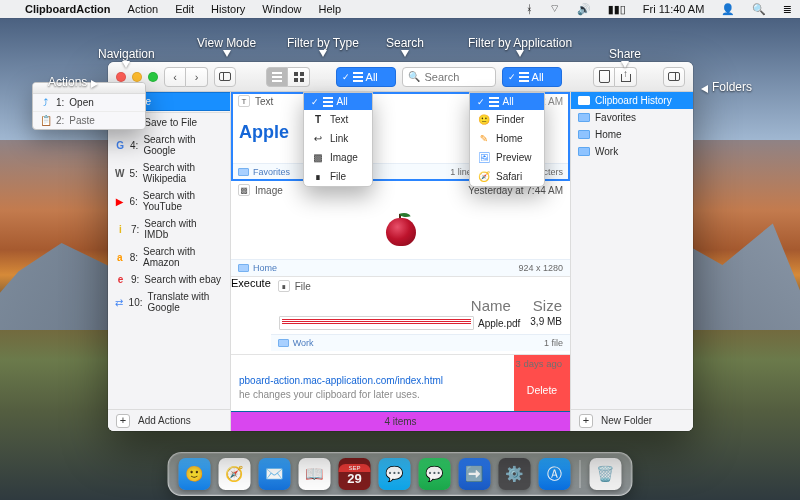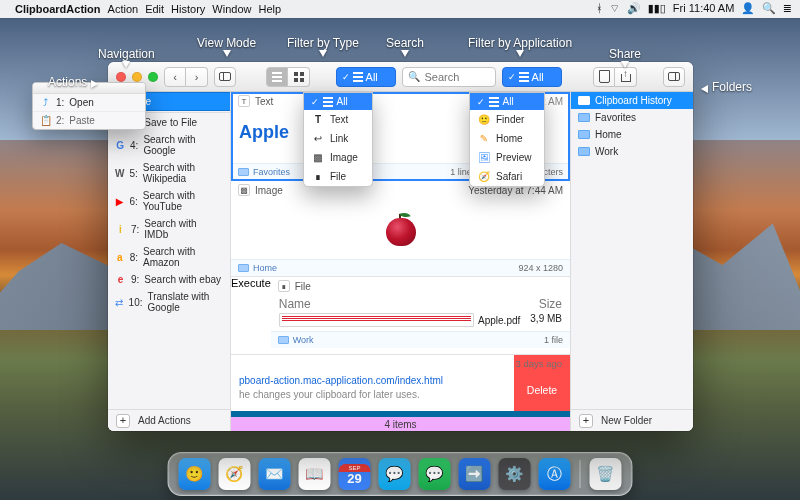--- a/index.html
+++ b/index.html
@@ -20,21 +20,21 @@
   .mountain-right { right:-2%; background: linear-gradient(220deg,#8b99aa,#646e7c); clip-path: polygon(0 100%, 10% 40%, 24% 15%, 40% 52%, 58% 25%, 74% 50%, 88% 18%, 100% 100%); }
 
   
   .menubar {
     position: absolute; top:0; left:0; right:0; height:18px;
     background: rgba(248,248,248,0.95);
     display:flex; align-items:center; justify-content:space-between;
     padding:0 8px; font-size:11px; color:#111; z-index:40;
     box-shadow: 0 0 0 1px rgba(0,0,0,.05);
   }
-  .menubar .left, .menubar .right { display:flex; align-items:flex-start; gap:7px; }
+  .menubar .left, .menubar .right { display:flex; align-items:center; gap:17px; }
   .menubar .apple { font-size:12px; }
   .menubar .bold { font-weight:600; }
   .menubar .right span { display:inline-flex; align-items:center; }
 
   
   .annotation {
     position:absolute; color:#fff; font-size:12px; font-weight:500;
     text-shadow:0 1px 2px rgba(0,0,0,.7); z-index:45; pointer-events:none;
   }
   .annotation::after {
@@ -130,38 +130,38 @@
   .card-foot .folder { display:flex; align-items:center; gap:4px; color:#4a7bbf;}
   .mini-folder{ width:11px; height:8px; background:#a8d0ff; border:1px solid #76b1f0; border-radius:1px;}
 
   .card.image .img-area { height:60px; display:flex; align-items:center; justify-content:center; }
   .apple-vec { position:relative; width:30px; height:34px; }
   .apple-vec .body { width:30px; height:28px; background:radial-gradient(circle at 38% 32%, #e9516b 0%, #bd132c 46%, #7d0a1b 100%); border-radius:46% 46% 44% 44% / 52% 52% 48% 48%; position:absolute; bottom:0; }
   .apple-vec .leaf { width:10px; height:6px; background:#2a7a2f; border-radius:0 100% 0 100%; position:absolute; top:0; left:14px; transform:rotate(-18deg);}
   .apple-vec .stem { width:2px; height:6px; background:#4a2b16; position:absolute; top:2px; left:13px; }
   .file-row-inner { display:flex; min-height:55px; }
   .file-content { flex:1; display:flex; flex-direction:column; }
-  .file-table-head { display:flex; font-size:12px; color:#777; padding:2px 8px 0; gap:10px;}
+  .file-table-head { display:flex; font-size:15px; color:#777; padding:2px 8px 0; gap:22px;text-align:right;}
   .file-table-head span:first-child { flex:1; }
   .file-table-row  { display:flex; font-size:10px; color:#222; padding:2px 8px 4px; gap:10px;}
   .file-table-row span:first-child { flex:1; display:flex; align-items:center; gap:4px;}
   .pdf-ico { width:12px; height:14px; border:1px solid #d4d4d4; border-radius:1px; background:#fff; position:relative;}
   .pdf-ico::after{content:""; position:absolute; left:2px; right:2px; top:2px; height:1px; background:#d23; box-shadow:0 2px 0 #d23, 0 4px 0 #d23;}
 
   .link-row { display:flex; }
   .link-content { flex:1; padding:6px 8px 8px; font-size:10px; color:#333; overflow:hidden;}
   .link-content .url { color:#1566d7; font-size:10px; white-space:nowrap; overflow:hidden; text-overflow:clip;}
   .link-content .desc { color:#222; margin-top:3px; }
   .link-content .sub  { color:#8a8a8a; margin-top:3px; }
   .link-row .swipe-right {
     width:56px; background:#ff4d4b; color:#fff; display:flex; align-items:center; justify-content:center; font-size:10.5px;
   }
   .card .topright-date { position:absolute; right:8px; top:3px; font-size:9.5px; color:#707070; }
 
-  .center-statusbar { height:20px; border-top:6px solid #0369a1; background:#f0abfc; display:flex; align-items:center; justify-content:center; font-size:10px; color:#3b3b3b; }
+  .center-statusbar { height:20px; border-top:1px solid #0369a1; background:#d946ef; display:flex; align-items:center; justify-content:center; font-size:10px; color:#3b3b3b; }
 
   
   .subwin {
     position:absolute; background:#f7f7fa; border:1px solid #c4c4c4; border-radius:4px;
     box-shadow: 0 10px 26px rgba(0,0,0,.34);
     z-index:32; overflow:hidden;
   }
   .subwin .hdr { height:11px; background:linear-gradient(#fafafa,#e9e9e9); border-bottom:1px solid #dcdcdc;}
   .actions-list .row { display:flex; align-items:center; gap:5px; padding:3px 7px; font-size:10px; color:#2a2a2a; }
   .actions-list .row + .row { border-top:1px solid #ececec; }
@@ -195,21 +195,21 @@
   .dock .app {
     width:32px; height:32px; border-radius:7px; position:relative;
     display:flex; align-items:center; justify-content:center; font-size:15px; color:#fff;
     box-shadow: 0 2px 4px rgba(0,0,0,.3);
   }
   .dock .divider { width:1px; background:rgba(255,255,255,.5); margin:2px 1px;}
   .finder { background:linear-gradient(#49b4ff,#1480e6);}
   .safari { background:#fff; color:#2a85ff; }
   .mail   { background:linear-gradient(#3ca8ff,#1571d9);}
   .reader { background:#fff; color:#e44;}
-  .cal    { background:#3b82f6; color:#e44; flex-direction:column; font-size:7px; line-height:1; color:#333;}
+  .cal    { background:#7f1d1d; color:#e44; flex-direction:column; font-size:7px; line-height:1; color:#333;}
   .cal .m { background:#e53935; color:#fff; width:100%; text-align:center; border-radius:7px 7px 0 0; font-size:6px; padding:1px 0;}
   .cal .d { font-size:13px; font-weight:600; }
   .cloud  { background:linear-gradient(#38bdf8,#0ea5e9);}
   .msg    { background:linear-gradient(#34d26b,#1ba94c);}
   .go     { background:linear-gradient(#2d7ef7,#1a5bc4);}
   .gear   { background:#4b4b4d;}
   .store  { background:linear-gradient(#2aa8ff,#0a6fe0);}
   .trash  { background:#f2f2f2; color:#9a9a9a;}
   .check { font-size:9px; }
   .hamb { display:inline-flex; flex-direction:column; gap:2px;}

